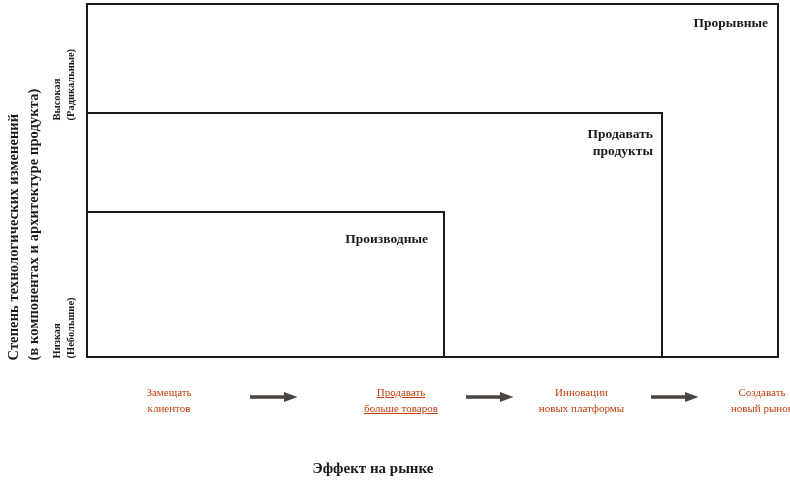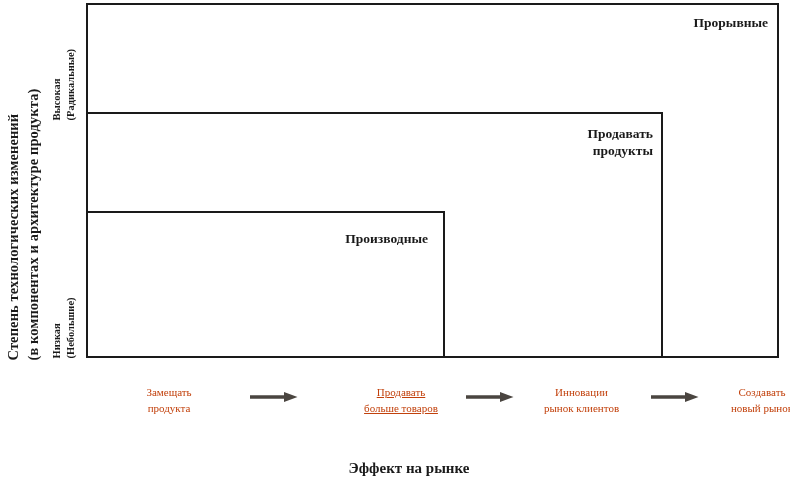--- a/index.html
+++ b/index.html
@@ -143,21 +143,20 @@
   
   .x-axis-title {
     position: absolute;
     left: 0;
     top: 460px;
     width: 746px;
     text-align: center;
     font-weight: bold;
     font-size: 15px;
     color: #1a1a1a;
-    margin-left: 36px;
   }
 </style>
 </head>
 <body>
 
 <div id="diagram">
 
   <div class="y-axis-title">
     <span class="vline l1">Степень технологических изменений</span>
     <span class="vline l2">(в компонентах и архитектуре продукта)</span>
@@ -185,21 +184,21 @@
     <span class="ln">продукты</span>
   </div>
   <div class="box-label label-derivative">
     <span class="ln">Производные</span>
   </div>
 
   <div class="flow">
 
     <div class="flow-step step-1">
       <span class="ln">Замещать</span>
-      <span class="ln">продукта</span>
+      <span class="ln">клиентов</span>
     </div>
 
     <div class="flow-arrow arrow-1">
       <svg viewBox="0 0 48 12" preserveAspectRatio="none" aria-hidden="true">
         <path d="M0 4.2 H34 V1 L47.5 6 L34 11 V7.8 H0 Z" fill="#4a4540"></path>
       </svg>
     </div>
 
     <div class="flow-step step-2">
       <span class="ln">Продавать</span>
@@ -207,21 +206,21 @@
     </div>
 
     <div class="flow-arrow arrow-2">
       <svg viewBox="0 0 48 12" preserveAspectRatio="none" aria-hidden="true">
         <path d="M0 4.2 H34 V1 L47.5 6 L34 11 V7.8 H0 Z" fill="#4a4540"></path>
       </svg>
     </div>
 
     <div class="flow-step step-3">
       <span class="ln">Инновации</span>
-      <span class="ln">рынок клиентов</span>
+      <span class="ln">новых платформы</span>
     </div>
 
     <div class="flow-arrow arrow-3">
       <svg viewBox="0 0 48 12" preserveAspectRatio="none" aria-hidden="true">
         <path d="M0 4.2 H34 V1 L47.5 6 L34 11 V7.8 H0 Z" fill="#4a4540"></path>
       </svg>
     </div>
 
     <div class="flow-step step-4">
       <span class="ln">Создавать</span>

